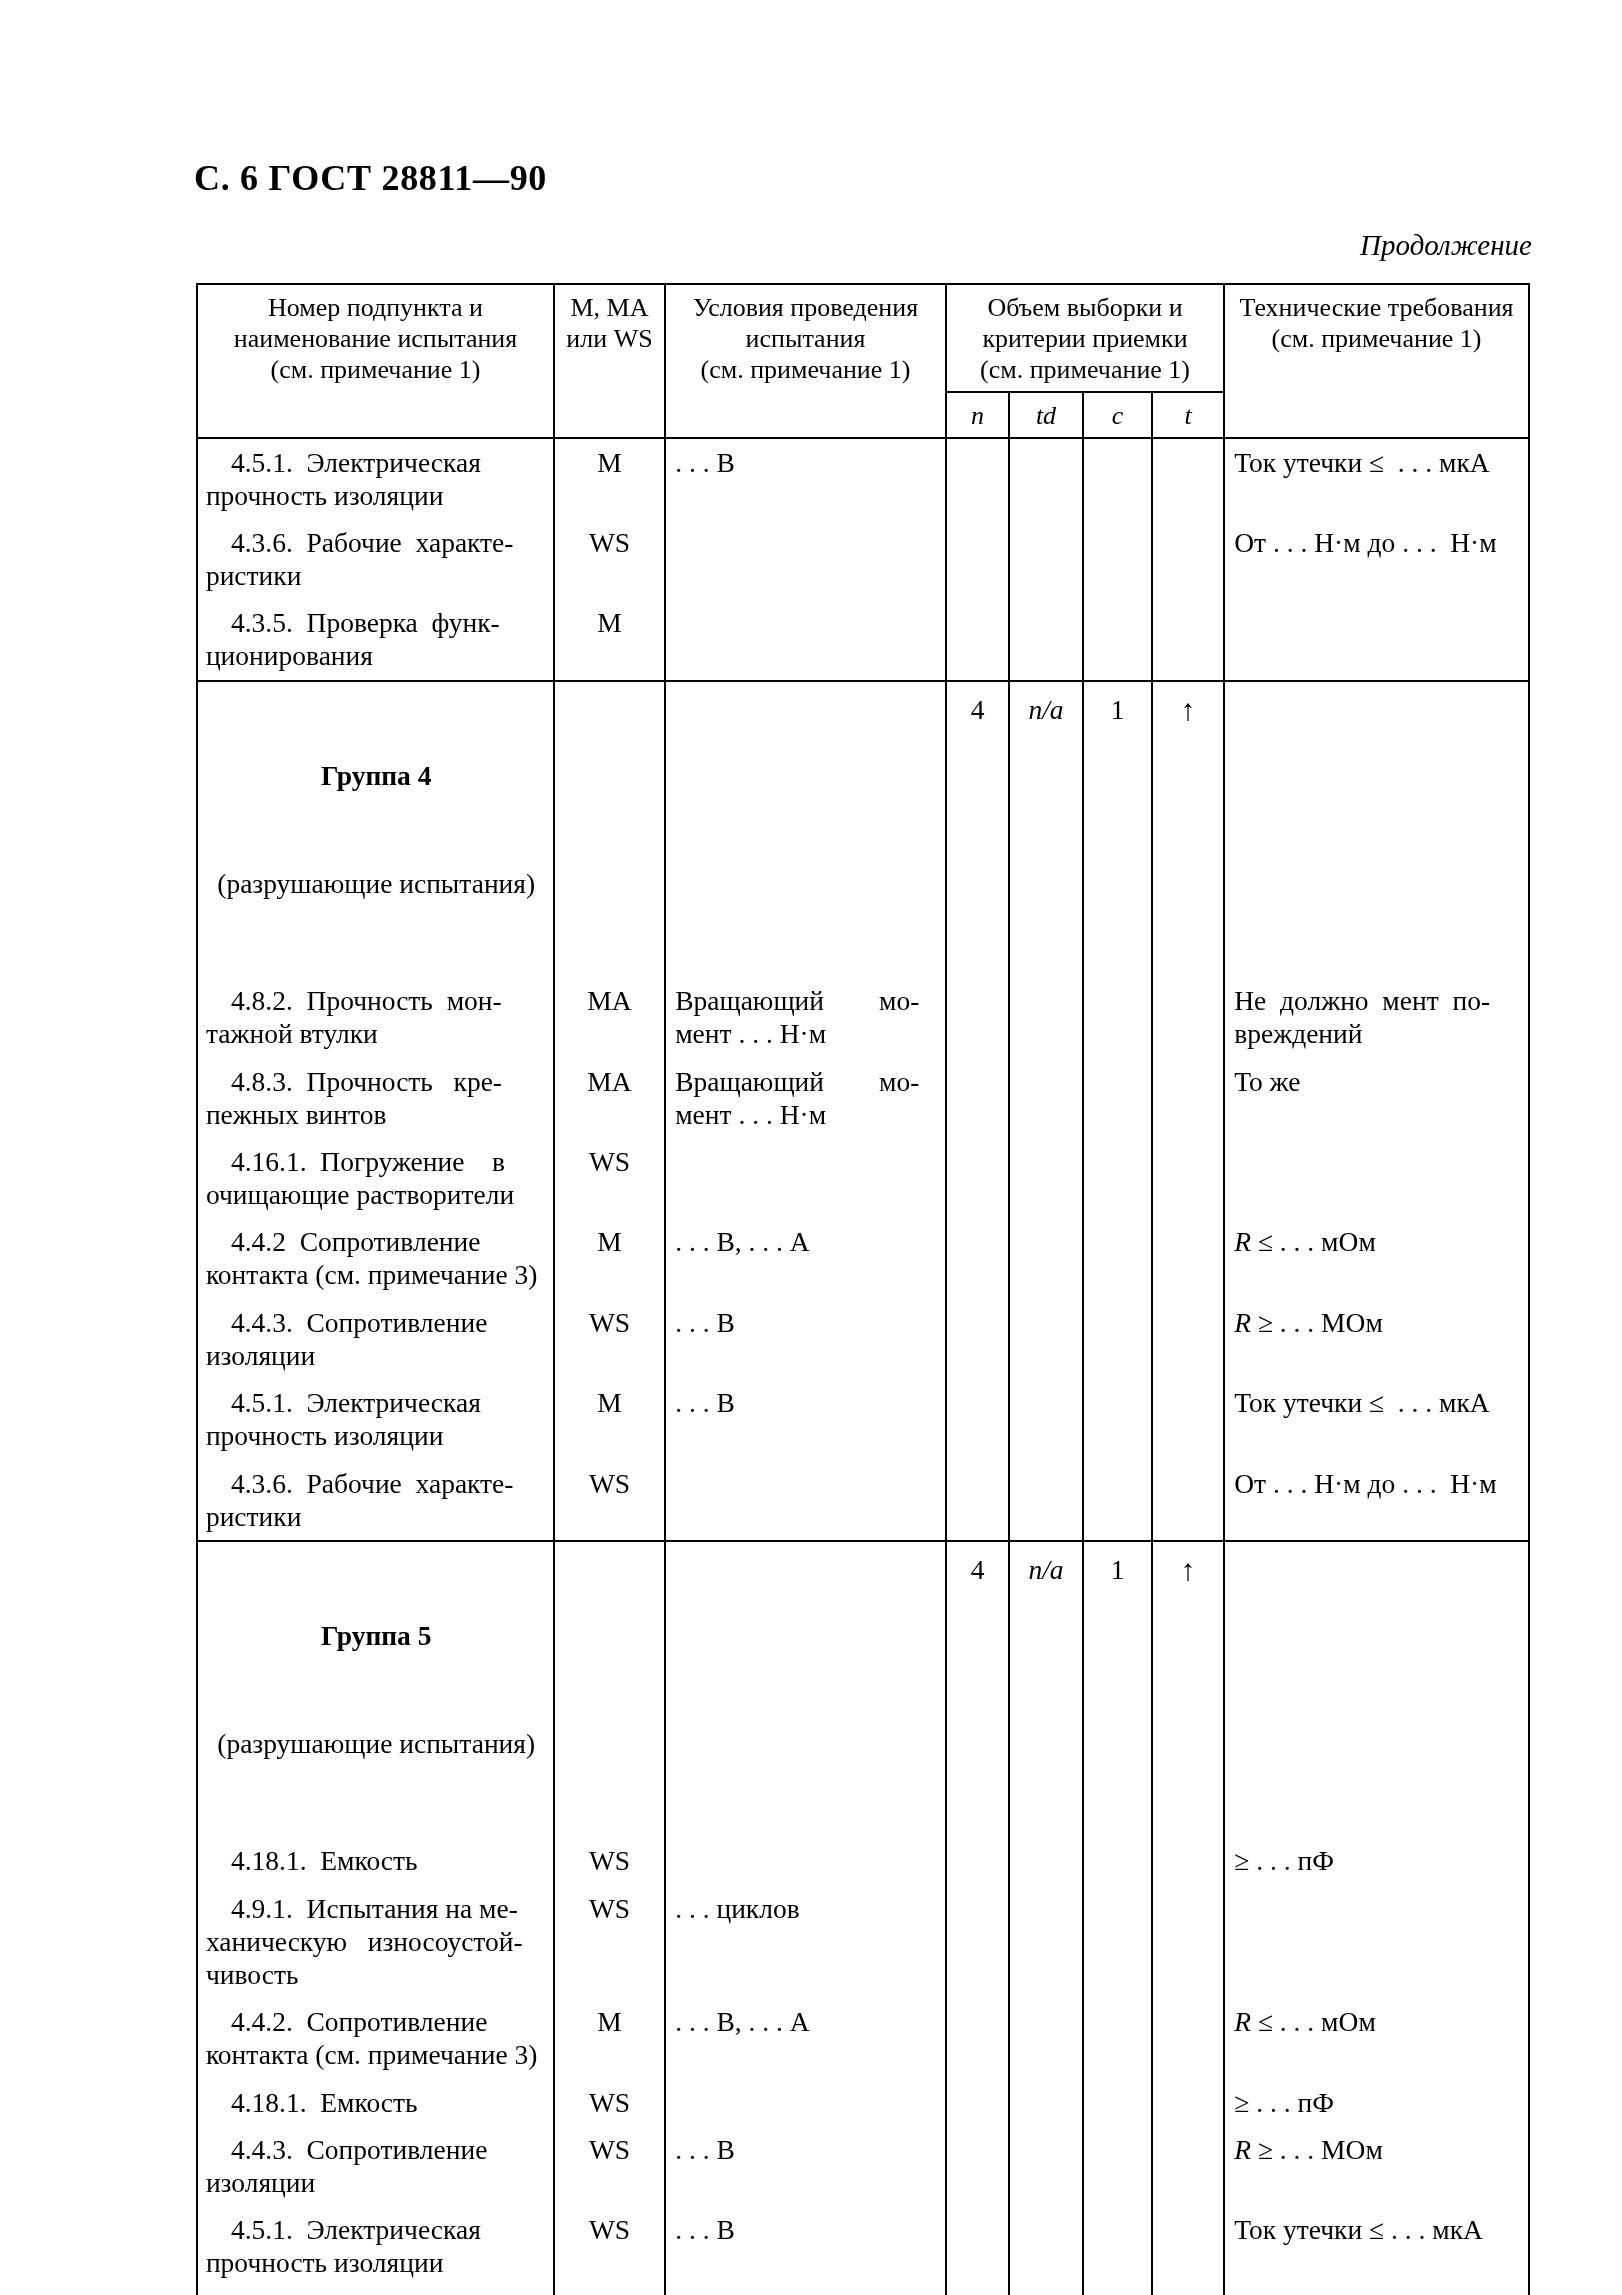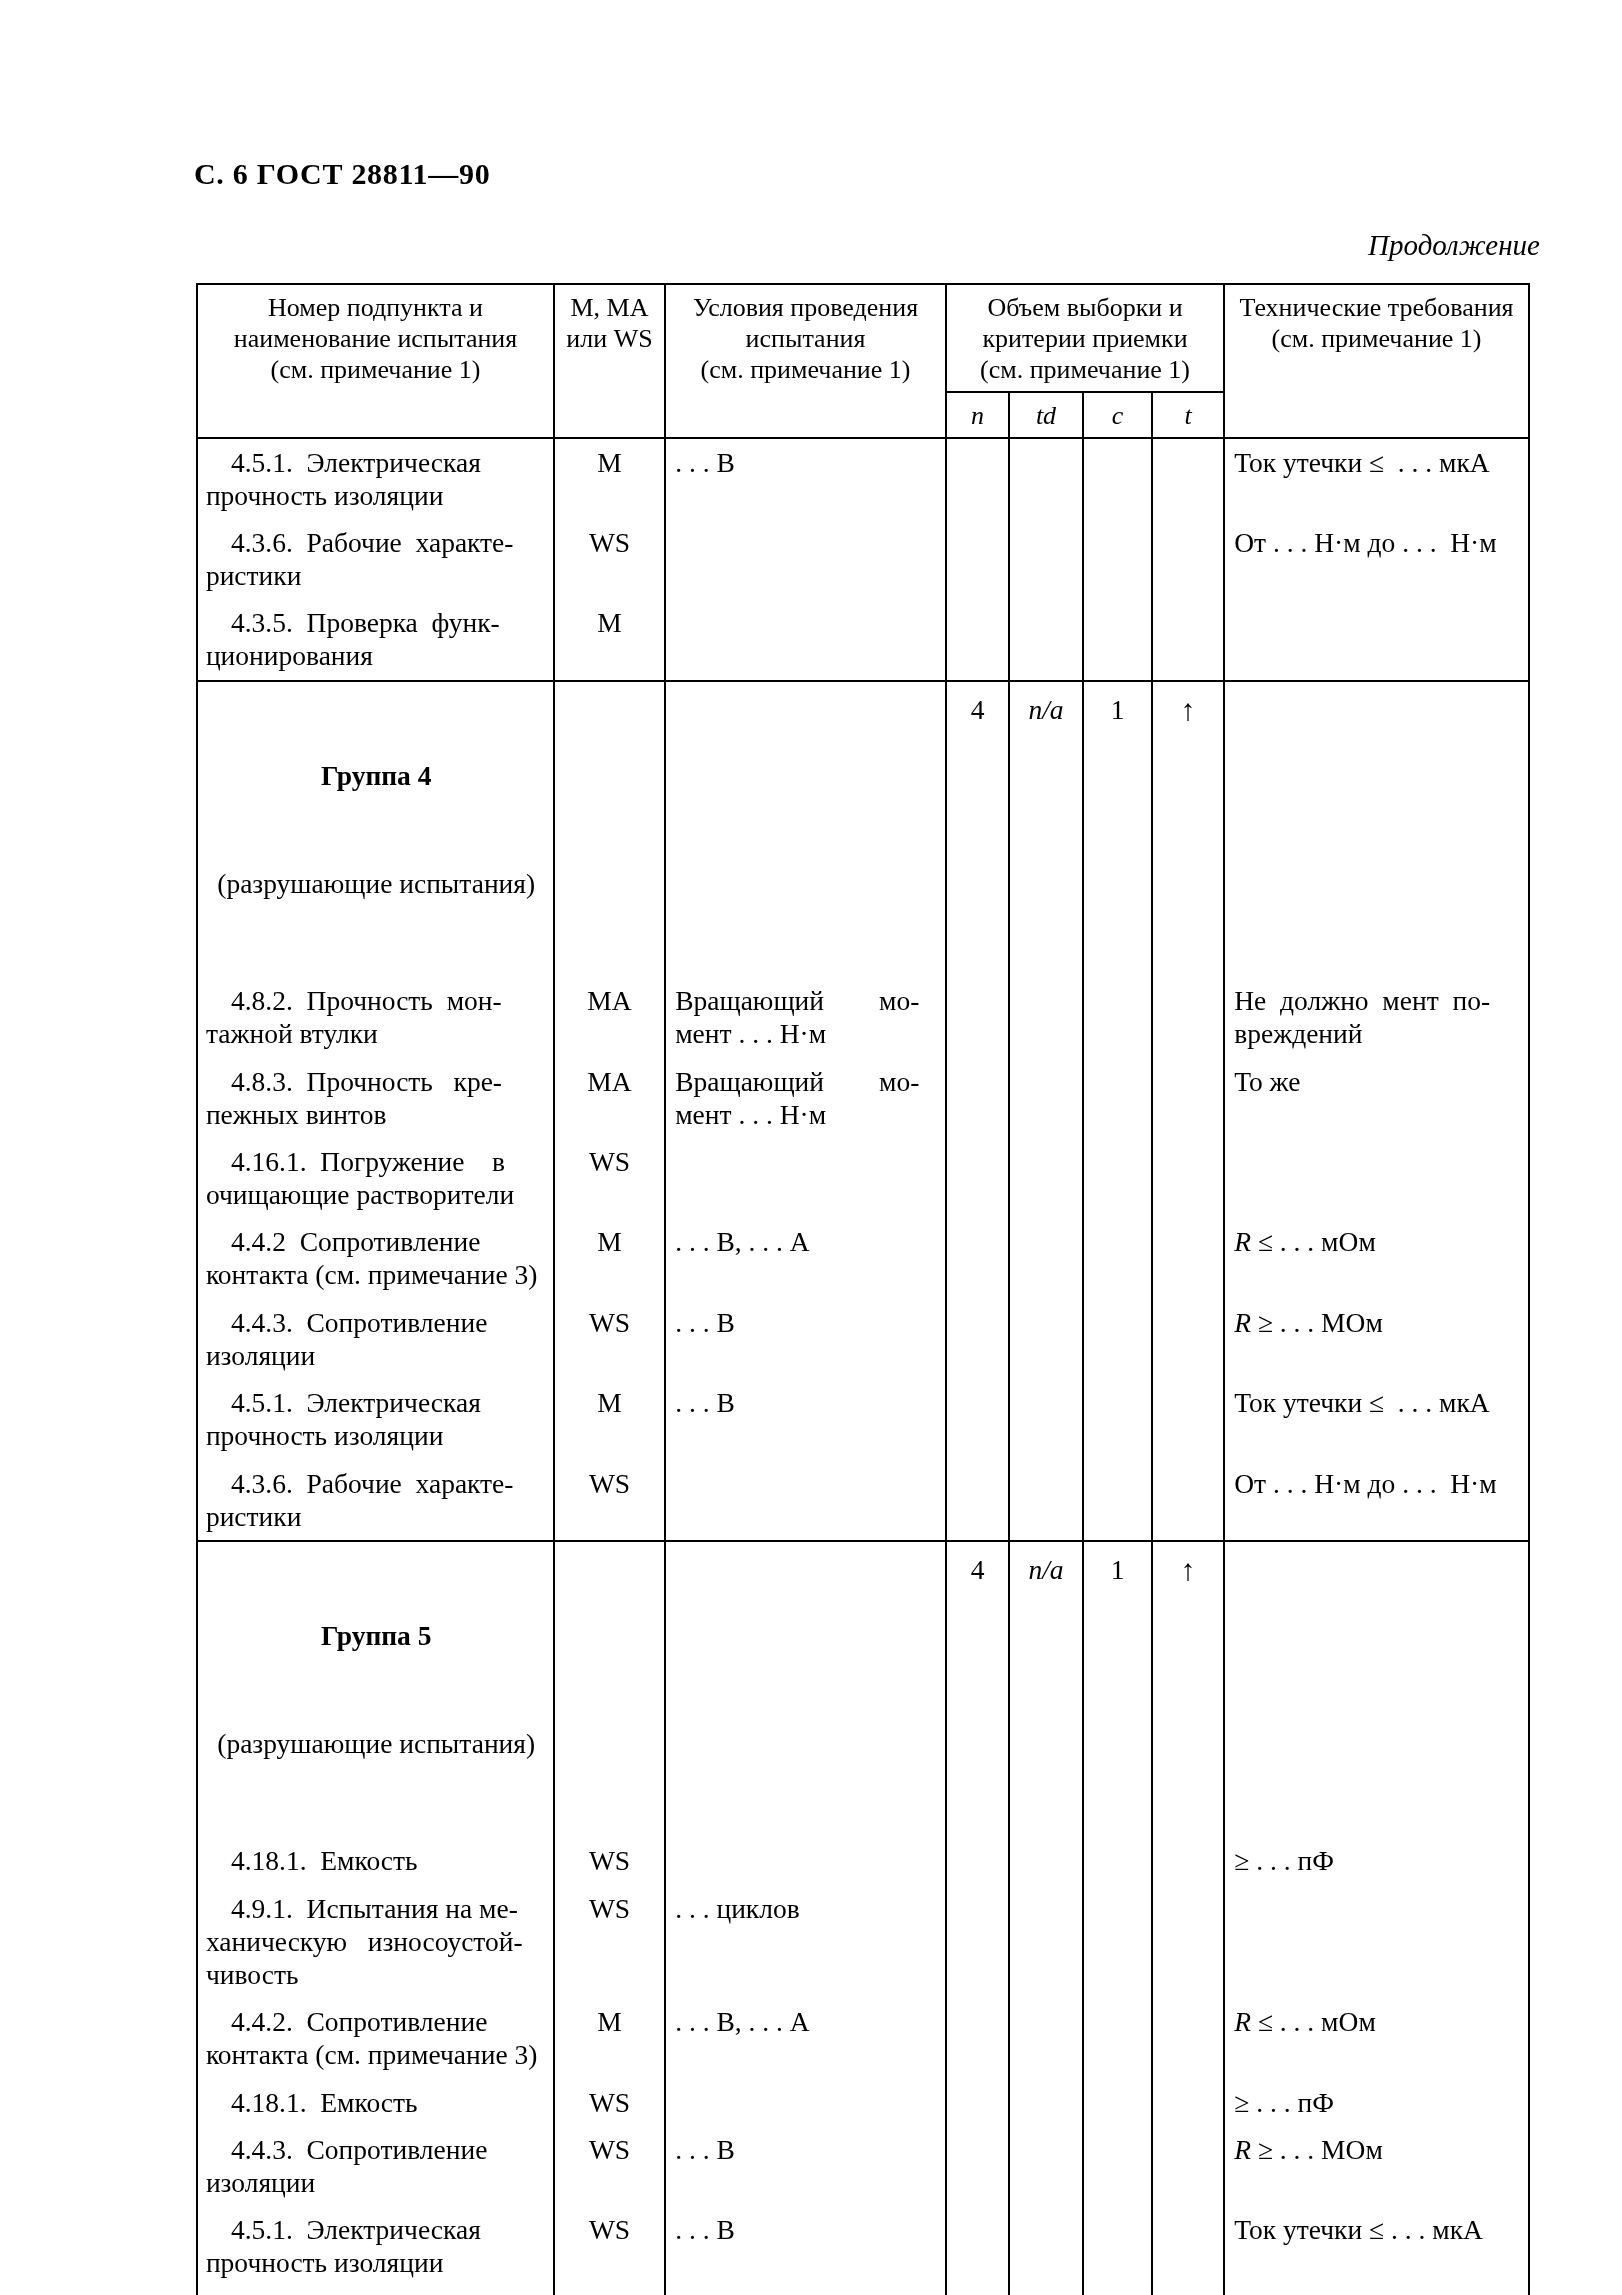--- a/index.html
+++ b/index.html
@@ -4,24 +4,24 @@
 <style>
   * { margin:0; padding:0; box-sizing:border-box; }
   html,body { background:#d9d9d9; }
   .page {
     position:relative; width:1622px; height:2295px;
     background:#ffffff; color:#000; overflow:hidden;
     font-family:"Liberation Serif","DejaVu Serif",serif;
   }
   .doc-header {
     position:absolute; left:194px; top:157px;
-    font-size:30px; font-weight:bold; letter-spacing:0.7px;
+    font-size:36px; font-weight:bold; letter-spacing:0.7px;
   }
   .continuation {
-    position:absolute; left:208px; top:229px; width:1332px;
+    position:absolute; left:200px; top:229px; width:1332px;
     text-align:right; font-size:29px; font-style:italic;
   }
   table.spec {
     position:absolute; left:196px; top:283px; width:1332px;
     border-collapse:collapse; table-layout:fixed;
   }
   table.spec th, table.spec td {
     border-left:2px solid #000;
     vertical-align:top;
     font-weight:normal;

